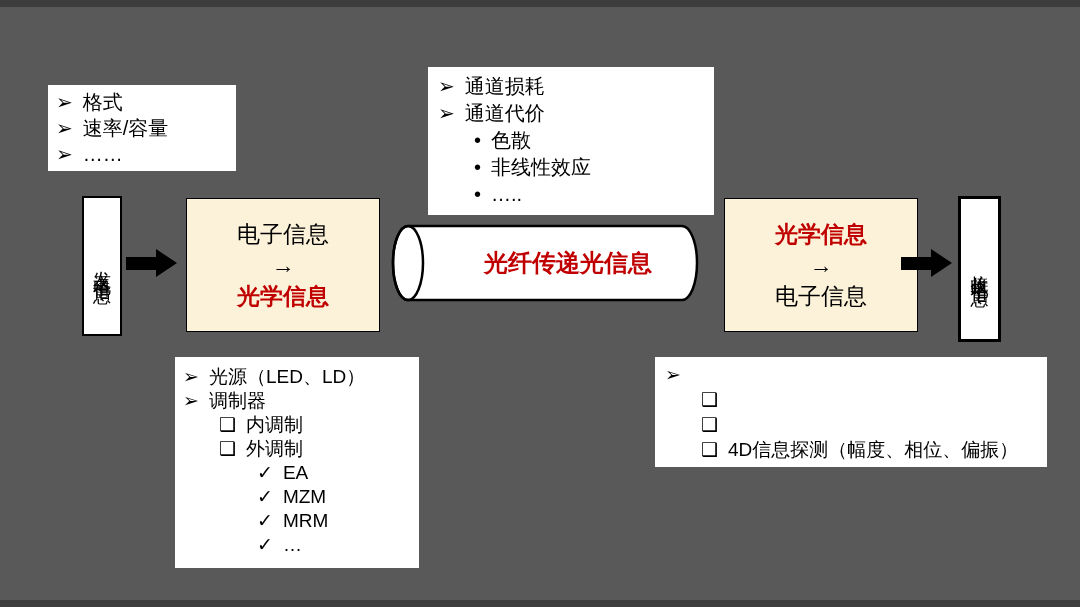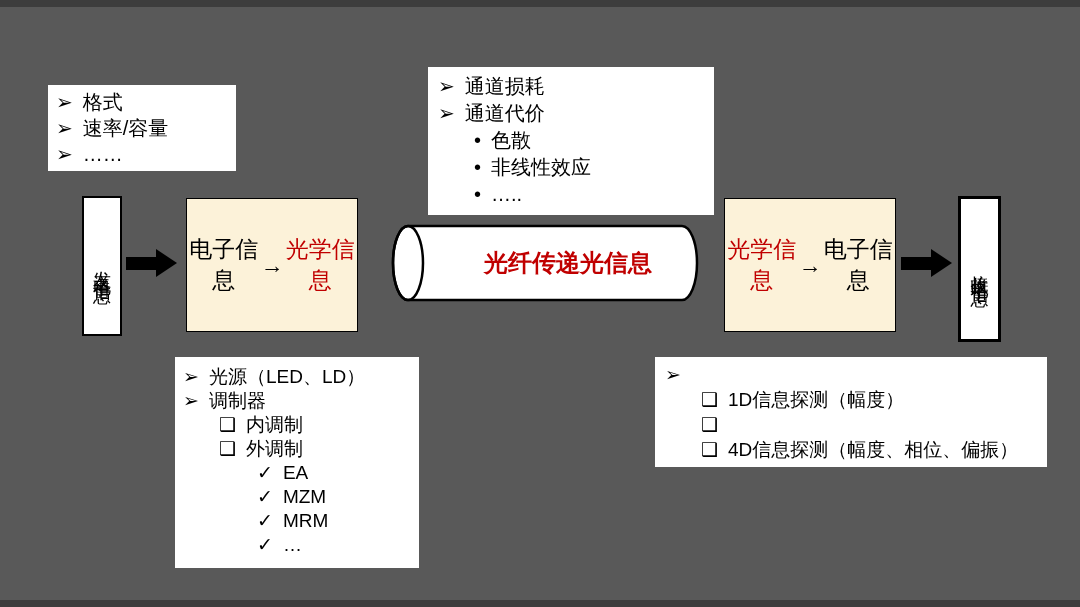--- a/index.html
+++ b/index.html
@@ -35,28 +35,28 @@
   #vlabel-receive { left:958px; top:196px; width:43px; height:146px; border-width:3px; }
 
   .arrow { position:absolute; display:flex; align-items:center; }
   .arrow .shaft { width:30px; height:13px; background:#000; }
   .arrow .head  { width:0; height:0; border-left:21px solid #000;
                   border-top:14px solid transparent; border-bottom:14px solid transparent; }
   #arrow-send    { left:126px; top:249px; }
   #arrow-receive { left:901px; top:249px; }
 
   .convert {
-    position:absolute; width:172px; height:134px;
+    position:absolute; width:194px; height:134px;
     background:#fcf2d9; border:1.5px solid #000;
-    display:flex; flex-direction:row; align-items:center; justify-content:center;
+    display:flex; flex-direction:column; align-items:center; justify-content:center;
     font-size:23px; line-height:31px; text-align:center;
   }
   #convert-eo { left:186px; top:198px; }
   #convert-oe { left:724px; top:198px; }
-  .red { color:#c00000; font-weight:400; }
+  .red { color:#c00000; font-weight:700; }
 
   #fiber { position:absolute; left:388px; top:223px; width:326px; height:80px; }
   #fiber svg { position:absolute; left:0; top:0; }
   #fiber .label {
     position:absolute; left:8px; top:0; width:100%; height:100%;
     display:flex; align-items:center; justify-content:center;
     padding-left:18px;
     font-size:24px; font-weight:700; color:#c00000;
   }
 </style>
@@ -173,21 +173,20 @@
       <span>…</span>
     </div>
   </div>
 
   <div class="note" id="note-rx">
     <div class="row">
       <span class="bullet">➢</span>
     </div>
     <div class="row ind1">
       <span class="bullet">❑</span>
-      <span>1D信息探测（幅度）</span>
     </div>
     <div class="row ind1">
       <span class="bullet">❑</span>
     </div>
     <div class="row ind1">
       <span class="bullet">❑</span>
       <span>4D信息探测（幅度、相位、偏振）</span>
     </div>
   </div>
 </div>

